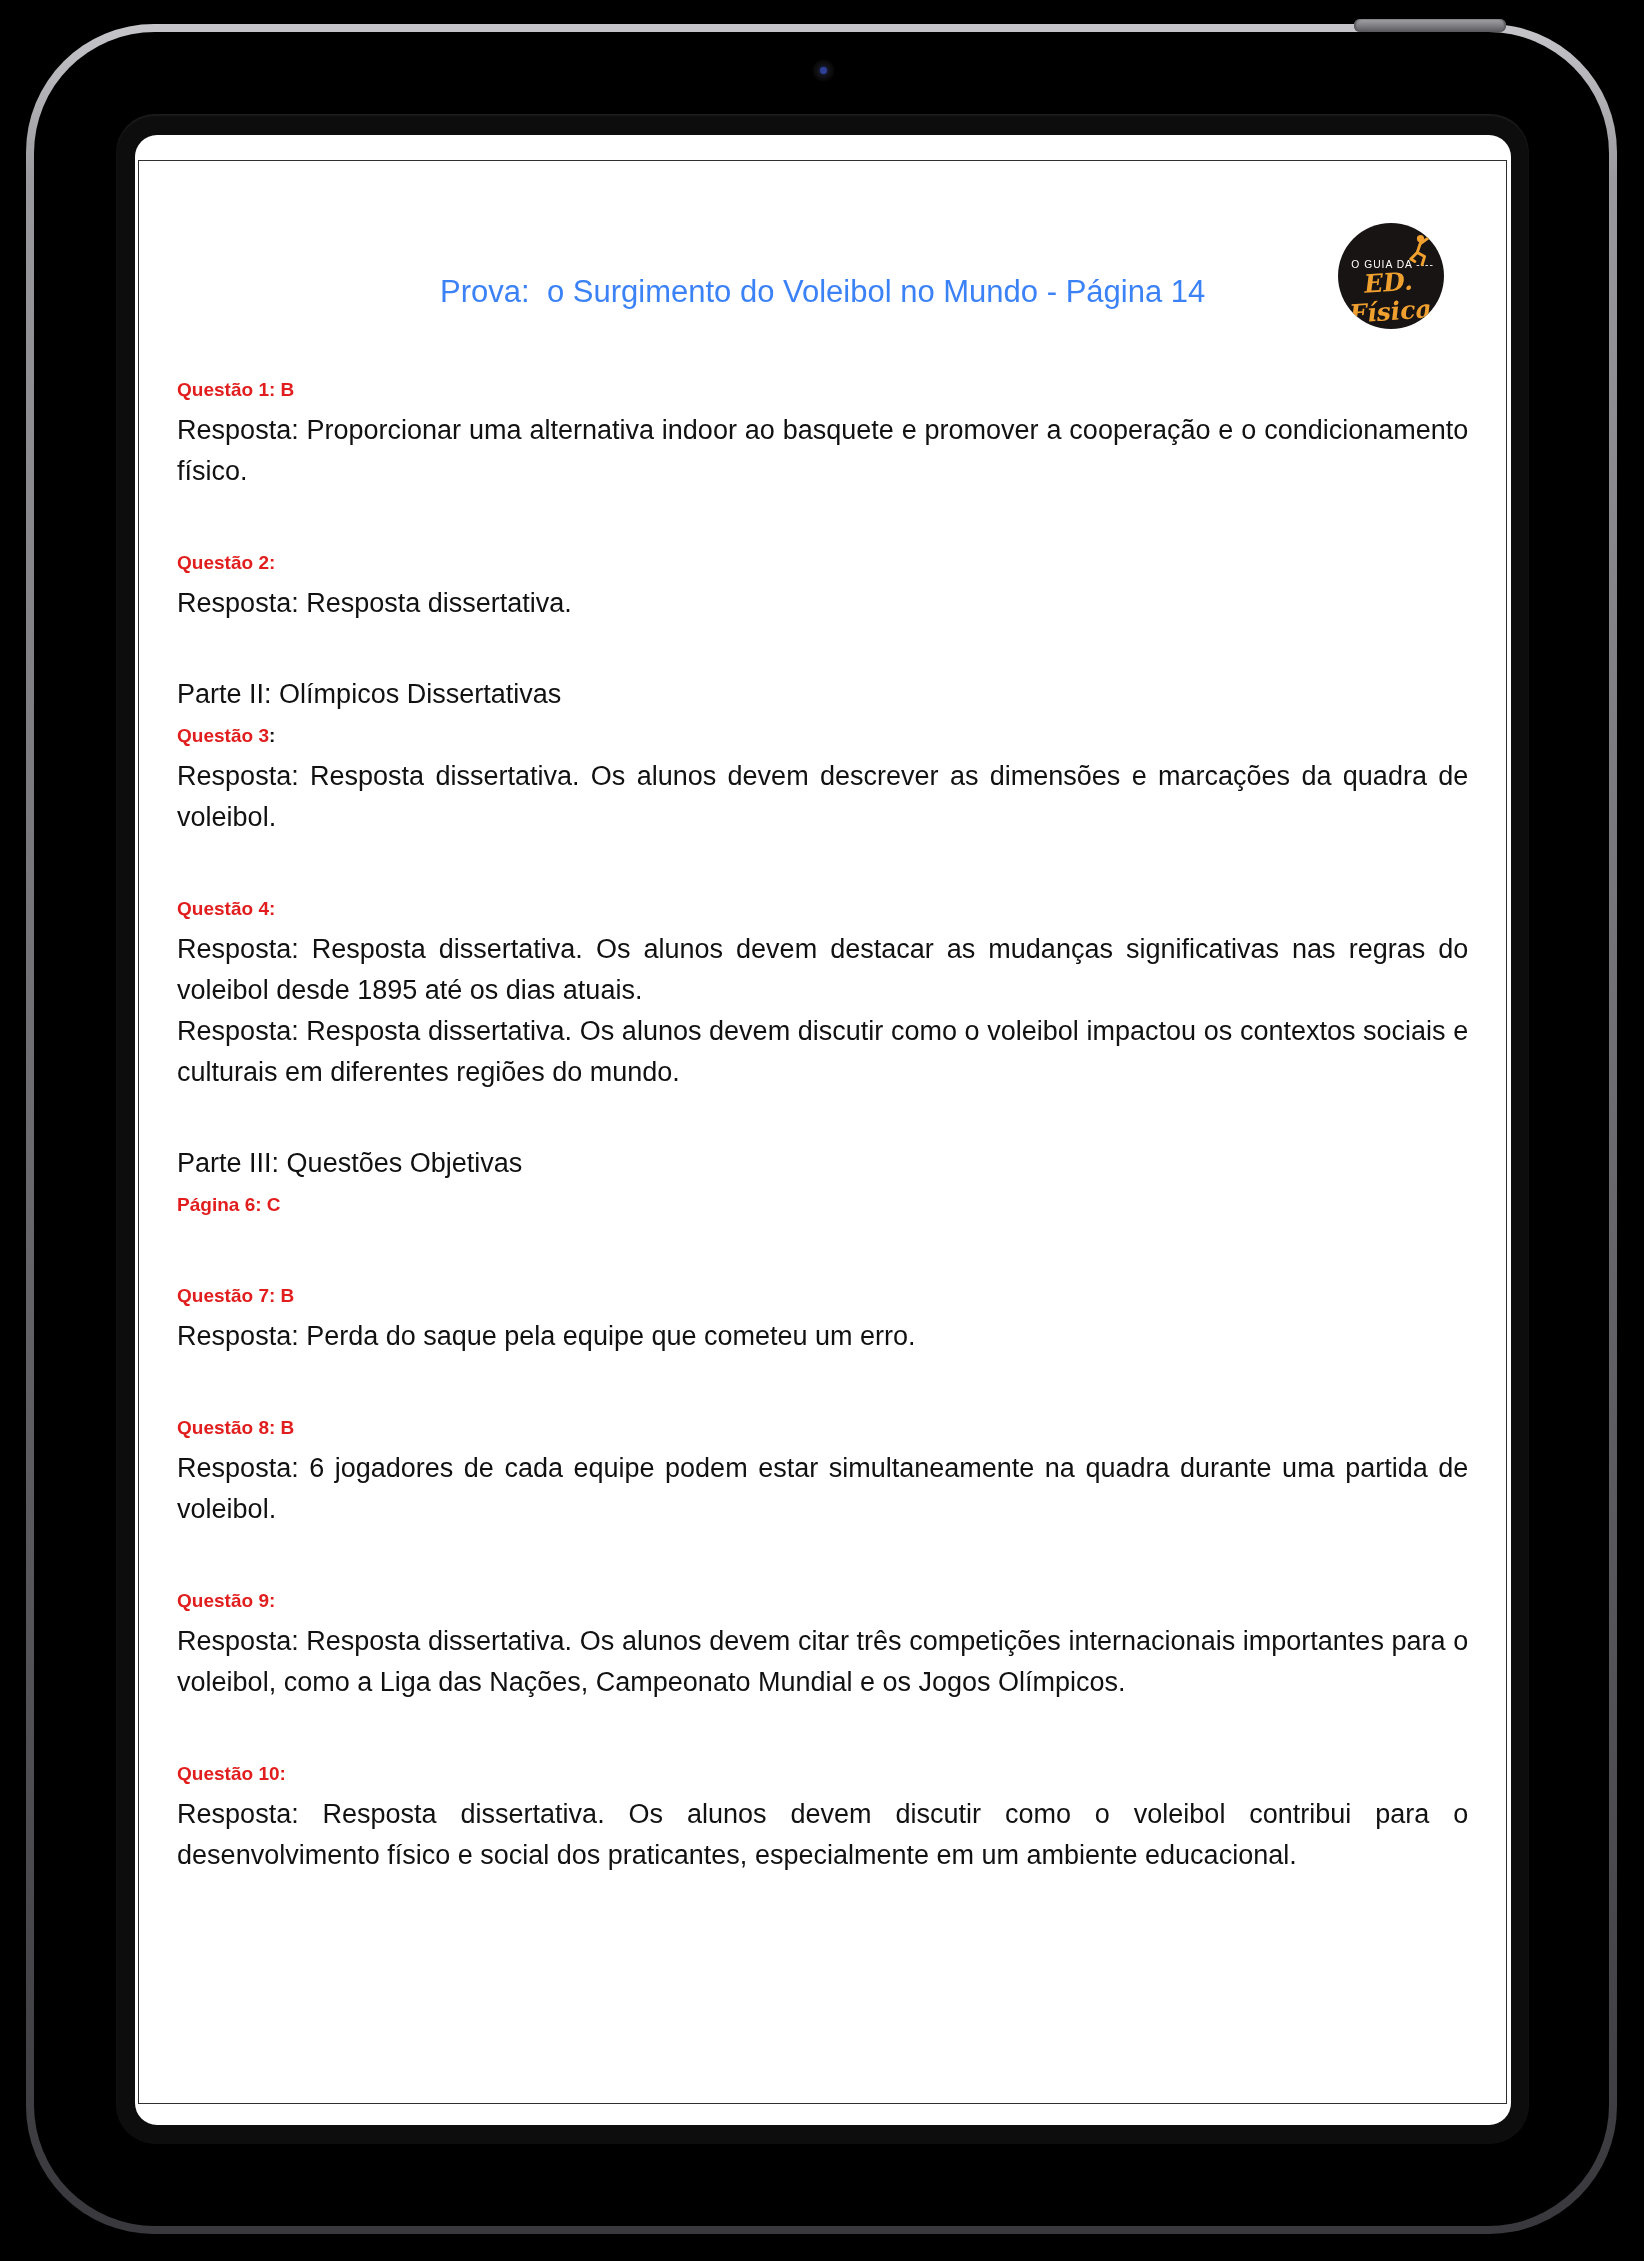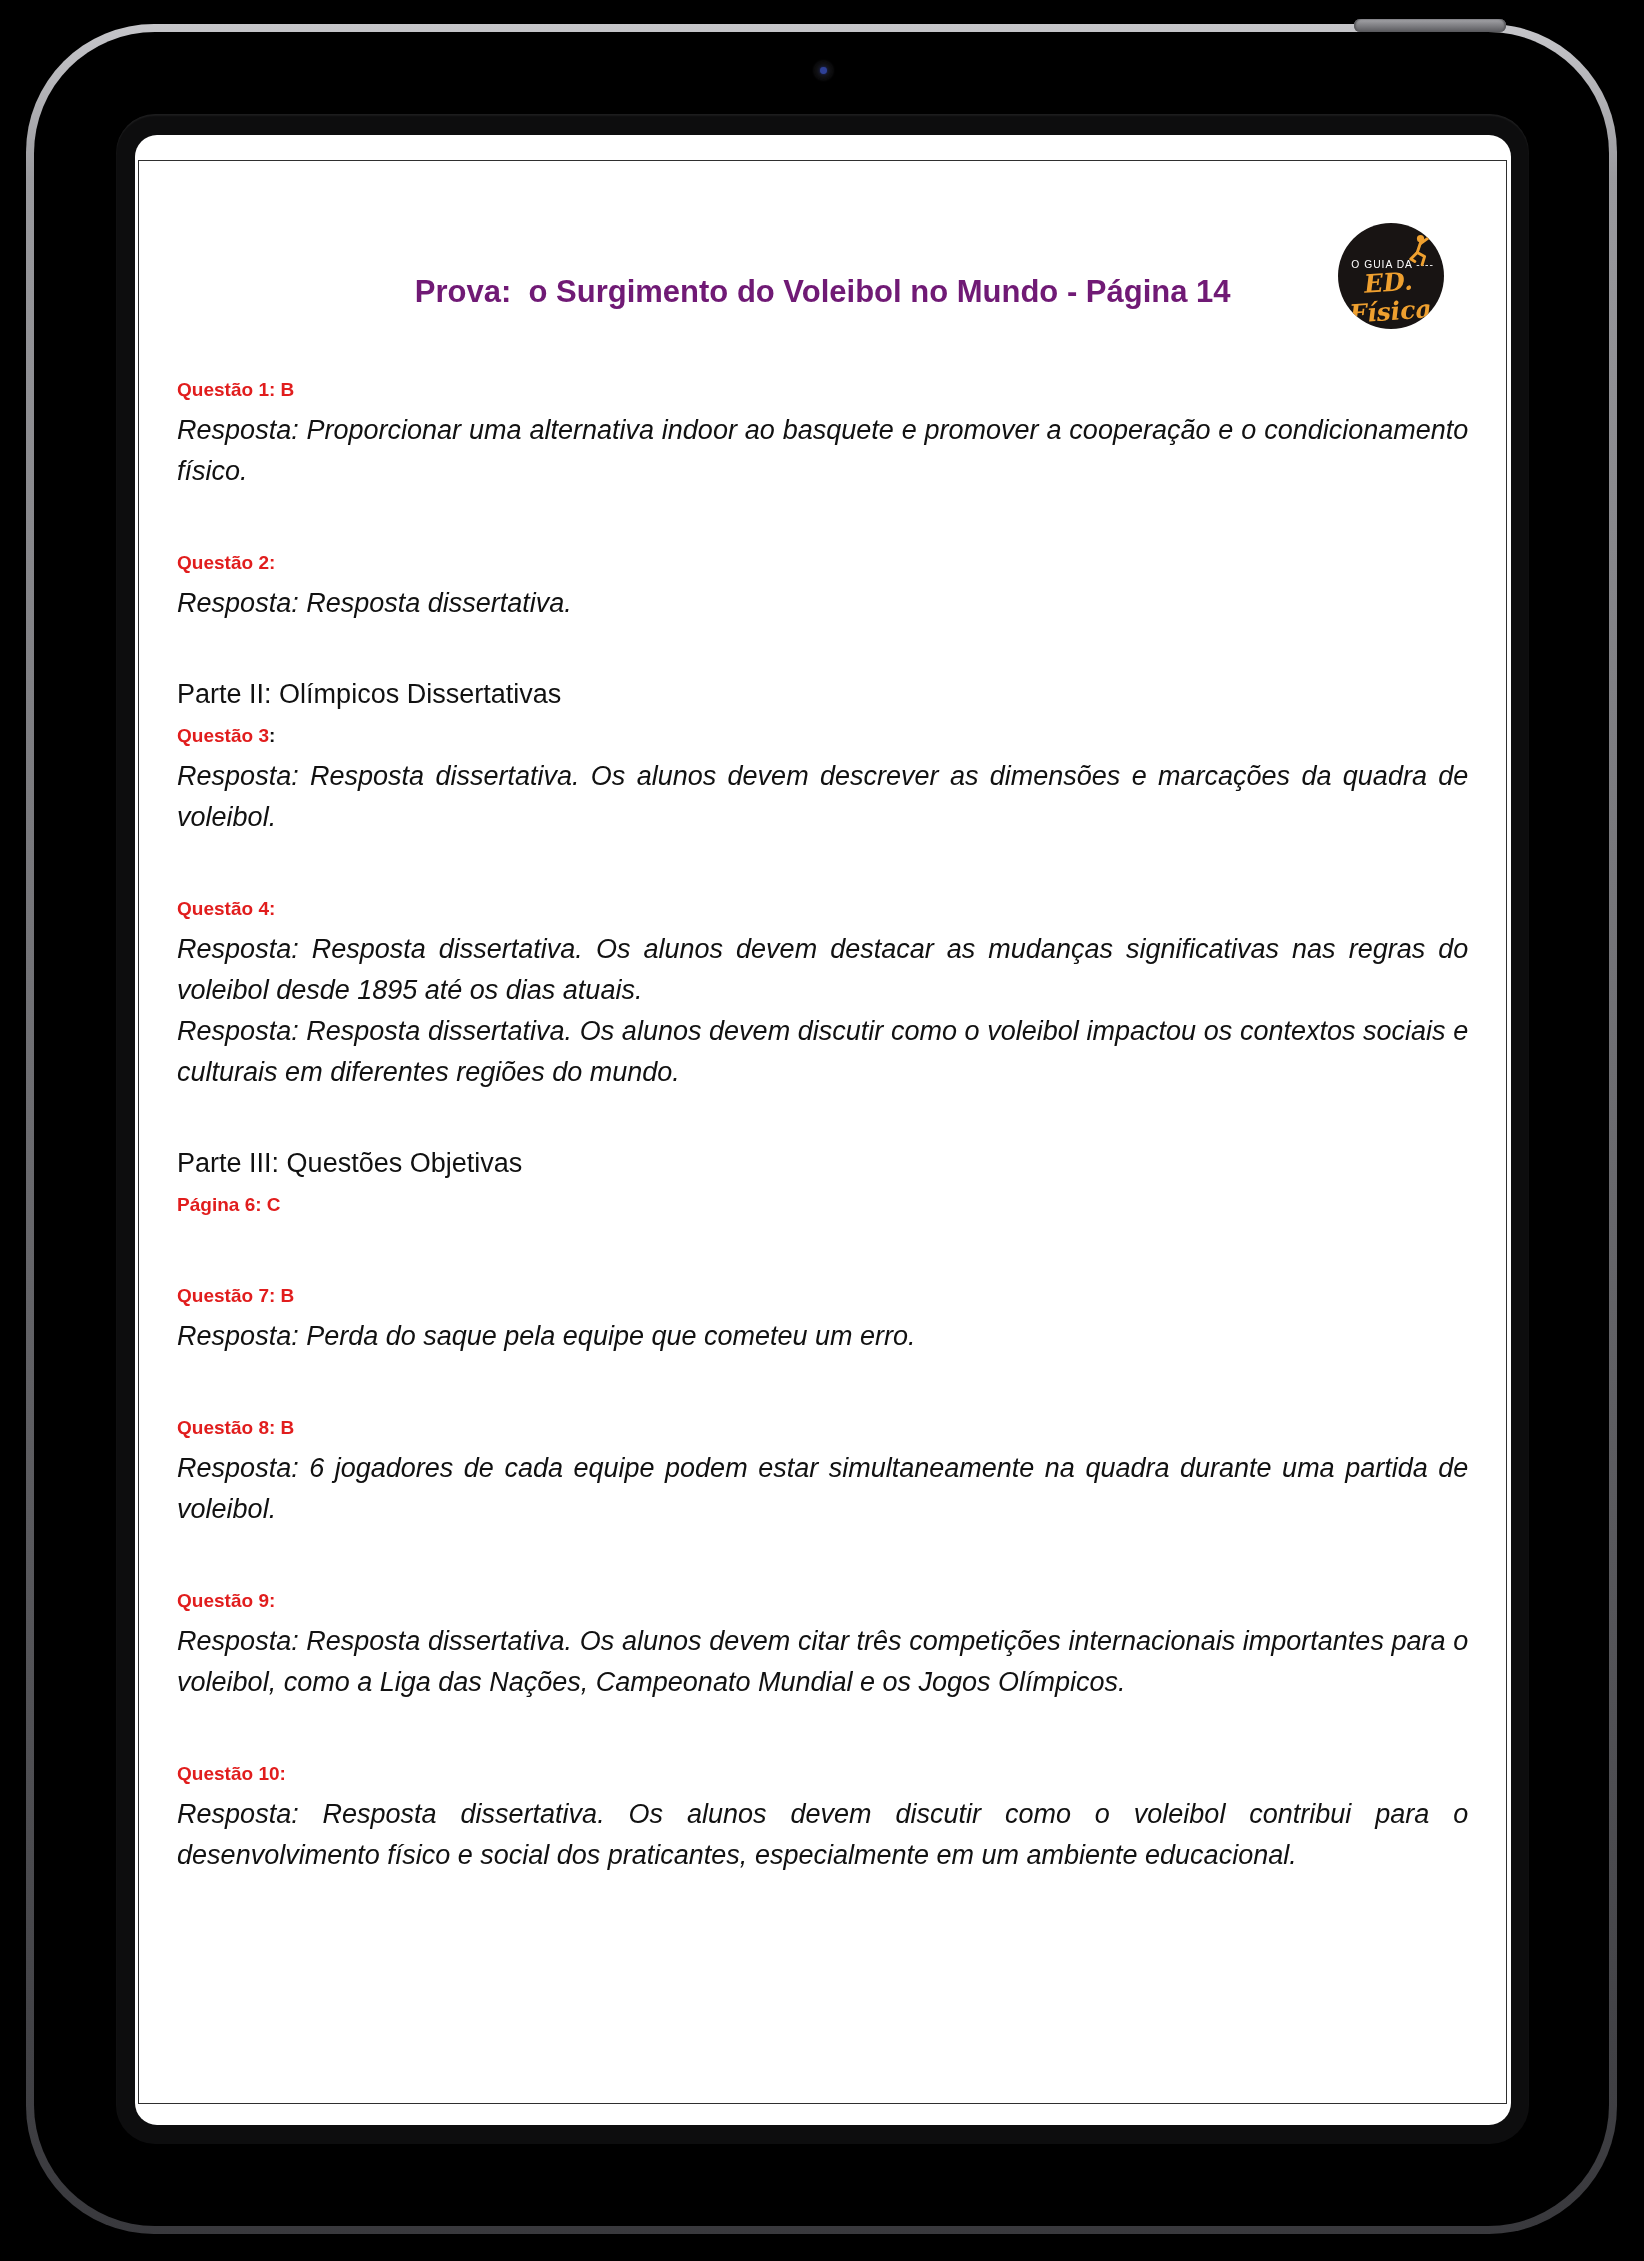--- a/index.html
+++ b/index.html
@@ -36,31 +36,31 @@
   .page{
     position:absolute;left:19px;top:21.4px;width:1376px;height:1990px;border-radius:22px;
     background:#ffffff;
   }
   .doc-border{
     position:absolute;left:3.4px;right:3.4px;top:25px;bottom:21.4px;
     border:1.7px solid #2f2f2f;background:#fff;
   }
   .content{padding:0 38px;}
   .title{
-    margin:110px 0 0;font-size:31px;line-height:41px;font-weight:bold;color:#701a75;
+    margin:110px 0 0;font-size:31px;line-height:41px;font-weight:normal;color:#3b82f6;
     text-align:center;white-space:pre-wrap;
   }
   .qhead{
     margin:50px 0 0;font-size:19px;line-height:41px;font-weight:bold;color:#e11d1d;
   }
   .qhead .black{color:#111;}
   .qhead.first{margin-top:57px;}
   .qhead.tight{margin-top:0;}
   .qbody{
-    margin:0;font-size:27px;line-height:41px;color:#111;text-align:justify;font-style:italic;
+    margin:0;font-size:27px;line-height:41px;color:#111;text-align:justify;
   }
   .parte{
     margin:50px 0 0;font-size:27px;line-height:41px;color:#111;
   }
   
   .logo{
     position:absolute;top:62px;right:62px;width:106px;height:106px;border-radius:50%;
     background:#181413;overflow:hidden;
   }
   .logo-line1{

